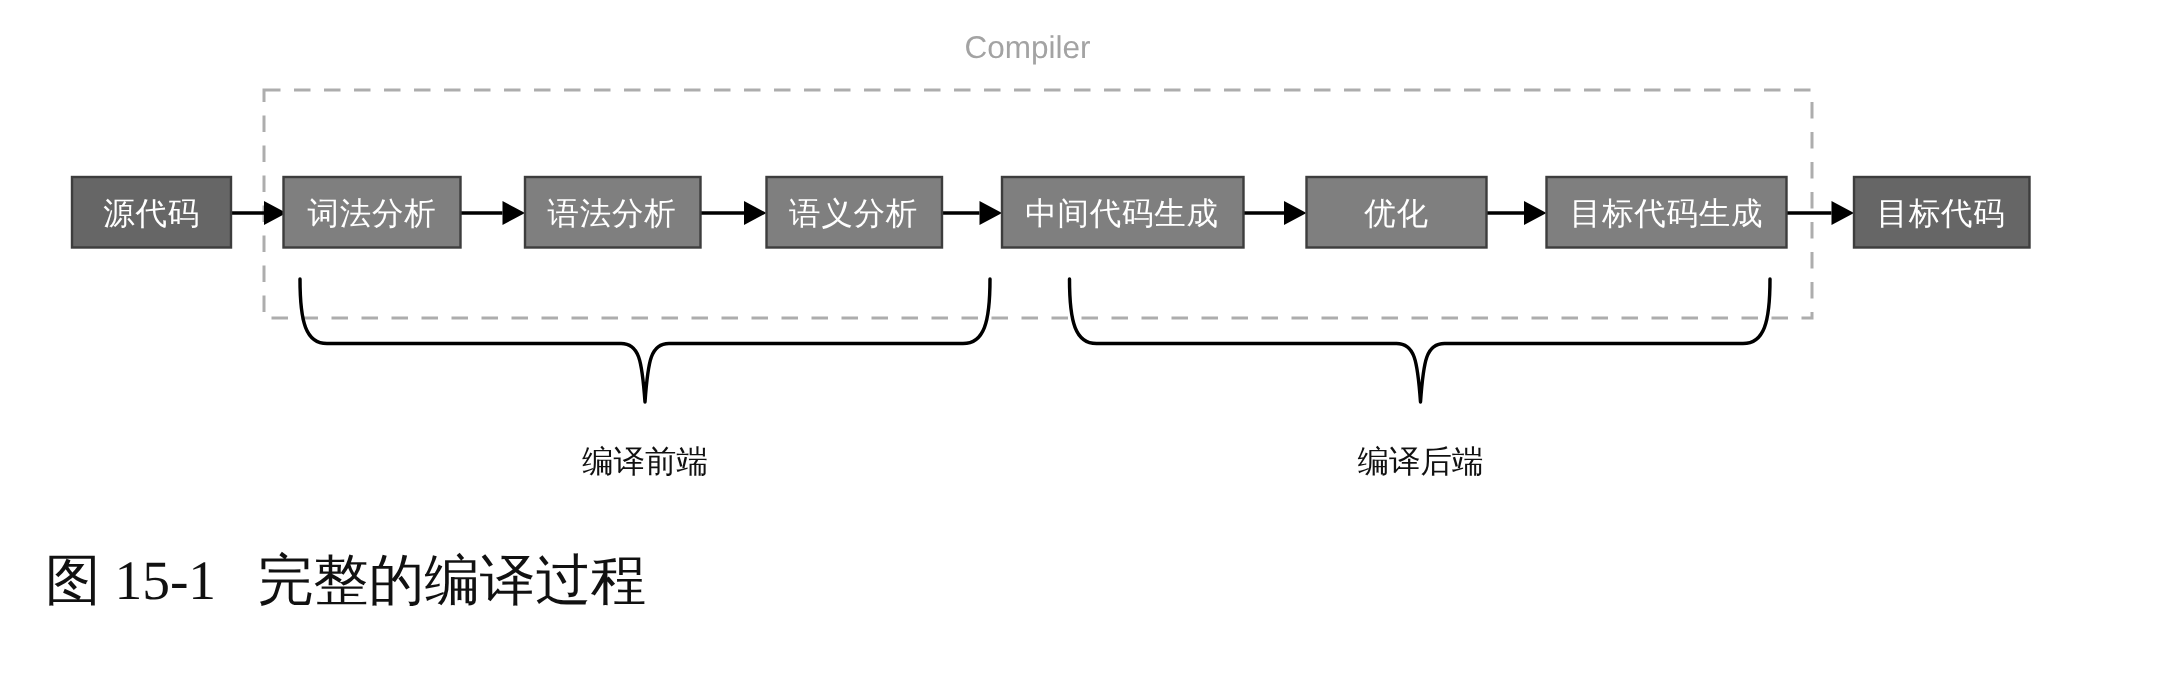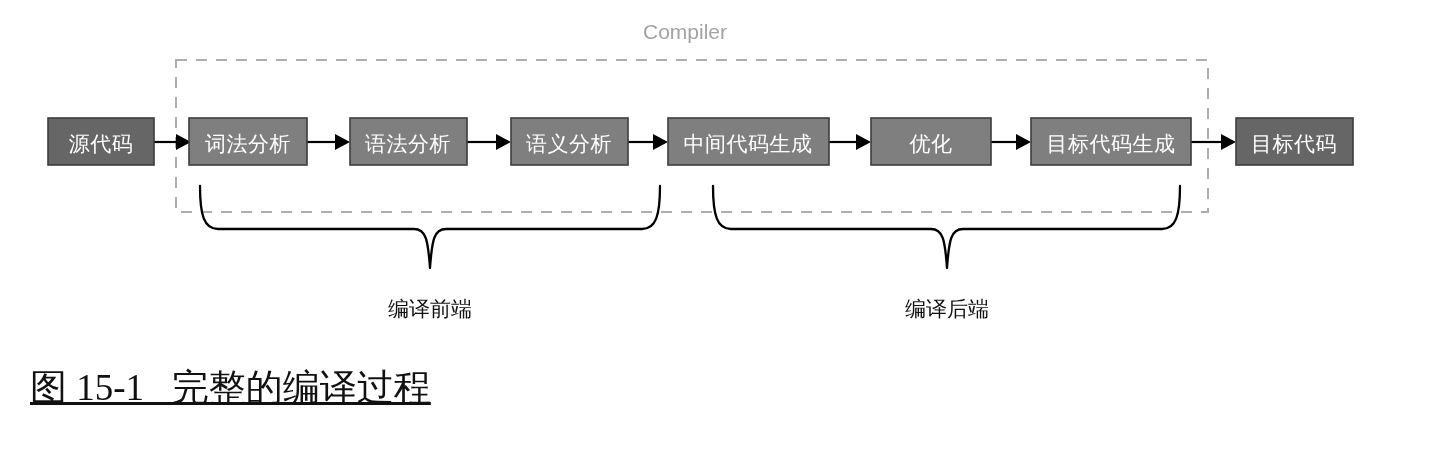--- a/index.html
+++ b/index.html
@@ -80,21 +80,20 @@
   }
   .figure-caption {
     position: absolute;
     left: 30px;
     top: 368px;
     font-family: "Liberation Serif", serif;
     font-size: 37px;
     color: #111111;
     white-space: pre;
     line-height: 1.1;
-    text-decoration: underline;
   }
 </style>
 </head>
 <body>
 
 <div id="page">
 
   <svg id="diagram-svg" viewBox="0 0 1452 458">
 
     <rect class="dashed-region" x="176" y="60" width="1032" height="152"></rect>

